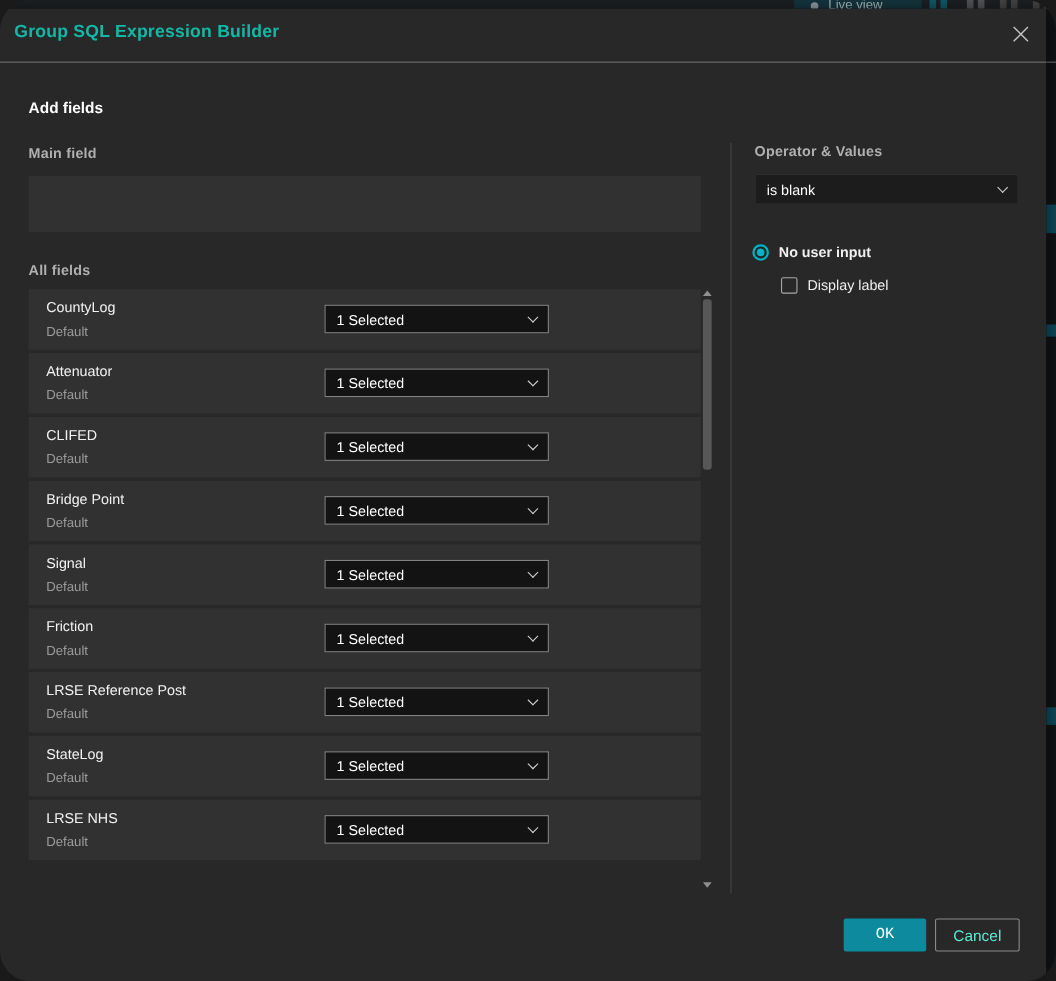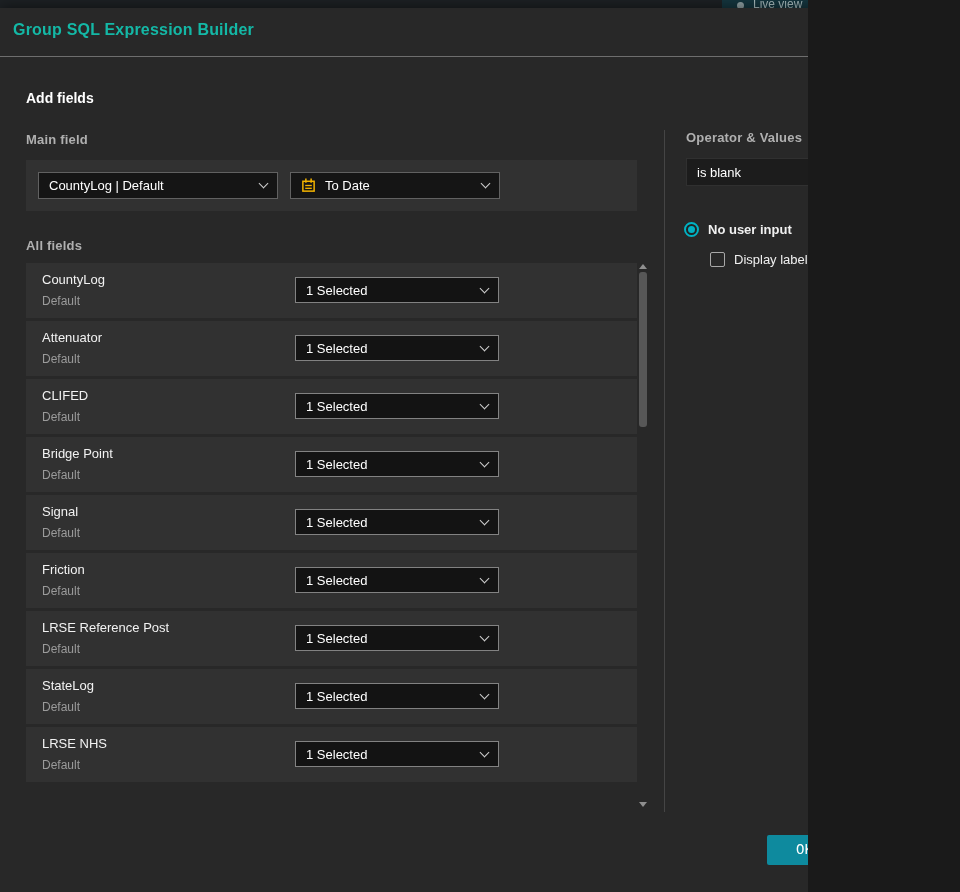--- a/index.html
+++ b/index.html
@@ -1,19 +1,19 @@
 <!DOCTYPE html>
 <html><head>
 <meta charset="utf-8">
 <style>
   * { margin:0; padding:0; box-sizing:border-box; }
   html,body { background:#1a1a1a; }
   .screen {
-    position:relative; width:808px; height:892px; overflow:hidden;
-    background:#282828; font-family:"Liberation Sans", sans-serif;
+    position:relative; width:960px; height:892px; overflow:hidden;
+    background:#282828; font-family:"Liberation Sans", sans-serif;border-radius:28px;
     -webkit-font-smoothing:antialiased;
   }
 
   
   .app-top { position:absolute; left:0; top:0; width:960px; height:8px; background:#1d2124; overflow:hidden; z-index:1; }
   .live-chip { position:absolute; left:722px; top:0; width:116px; height:8px; background:#15363f; overflow:hidden; }
   .live-dot { position:absolute; left:15px; top:2px; width:7px; height:7px; border-radius:50%; background:#8fa0a3; }
   .live-text { position:absolute; left:31px; top:-3px; font-size:12px; color:#a9bcbe; white-space:nowrap; }
   .tbar { position:absolute; top:0; height:8px; width:6px; }
   .app-right { position:absolute; right:0; top:8px; width:9px; height:884px; background:#111214; overflow:hidden; z-index:1; }
@@ -98,41 +98,20 @@
           <line x1="1.5" y1="1.5" x2="14.5" y2="14.5" stroke="#c4c4c4" stroke-width="1.3"></line>
           <line x1="14.5" y1="1.5" x2="1.5" y2="14.5" stroke="#c4c4c4" stroke-width="1.3"></line>
         </svg>
       </span>
     </div>
 
     <div class="sec-title" style="top:82px;">Add fields</div>
 
     <div class="sub-label" style="left:26px; top:124px;">Main field</div>
     <div class="panel" style="left:26px; top:152px; width:611px; height:51px;">
-      <div class="dd main-dd1">
-        <span class="dd-left">
-            <span>CountyLog | Default</span>
-          </span>
-        <span class="chev"></span>
-      </div>
-      <div class="dd main-dd2">
-        <span class="dd-left">
-          <span style="display:flex;">
-            <svg width="15" height="15" viewBox="0 0 16 16" fill="none">
-              <rect x="2" y="3.5" width="12" height="10.5" stroke="#f3b300" stroke-width="1.6"></rect>
-              <line x1="5.2" y1="0.5" x2="5.2" y2="5" stroke="#f3b300" stroke-width="1.6"></line>
-              <line x1="10.8" y1="0.5" x2="10.8" y2="5" stroke="#f3b300" stroke-width="1.6"></line>
-              <line x1="4.5" y1="8" x2="11.5" y2="8" stroke="#f3b300" stroke-width="1.4"></line>
-              <line x1="4.5" y1="11" x2="11.5" y2="11" stroke="#f3b300" stroke-width="1.4"></line>
-            </svg>
-          </span>
-          <span>To Date</span>
-        </span>
-        <span class="chev"></span>
-      </div>
     </div>
 
     <div class="sub-label" style="left:26px; top:230px;">All fields</div>
     <div class="rows">
 
         <div class="field-row">
           <span class="field-name">CountyLog</span>
           <span class="field-sub">Default</span>
           <div class="dd row-dd">
             <span class="dd-left">

